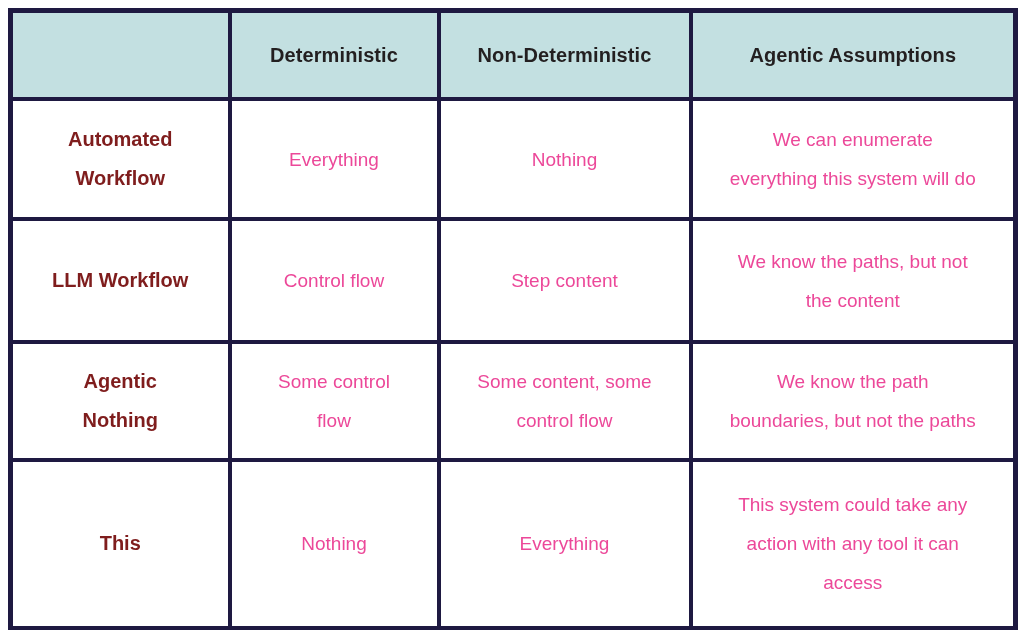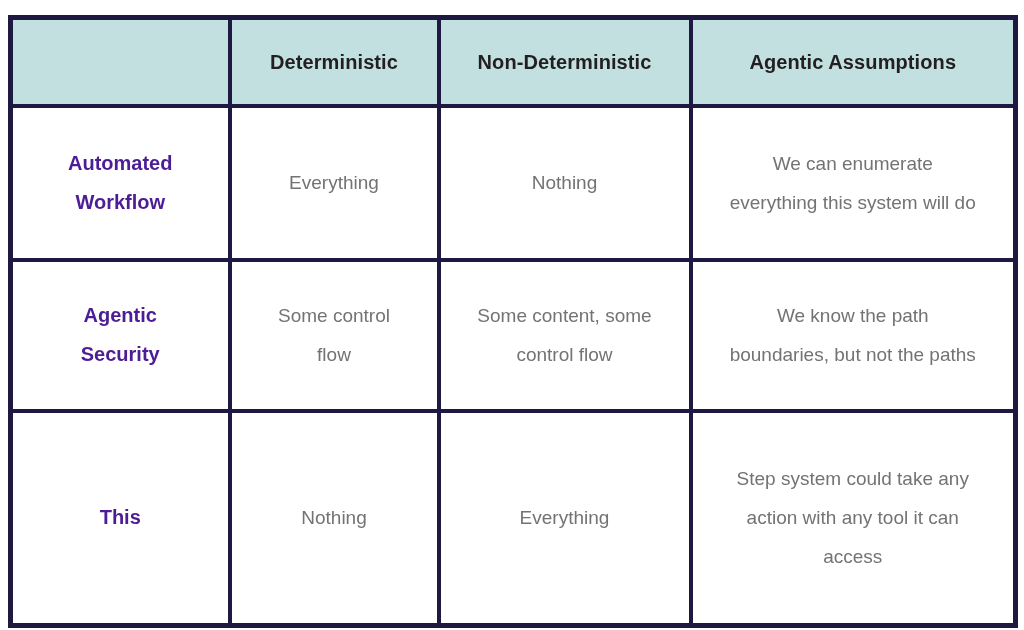--- a/index.html
+++ b/index.html
@@ -12,21 +12,21 @@
   }
   .canvas {
     position: relative;
     width: 1024px;
     height: 630px;
     background: #ffffff;
   }
   table.cmp {
     position: absolute;
     left: 8px;
-    top: 15px;
+    top: 8px;
     width: 1005px;
     height: 613px;
     border-collapse: collapse;
     table-layout: fixed;
     border: 5px solid #1e1941;
   }
   table.cmp th, table.cmp td {
     border: 4px solid #1e1941;
     text-align: center;
     vertical-align: middle;
@@ -40,27 +40,27 @@
     font-weight: bold;
     font-size: 20px;
     color: #231f20;
     height: 84px;
     letter-spacing: 0.1px;
   }
   tbody th {
     background: #ffffff;
     font-weight: bold;
     font-size: 20px;
-    color: #4c1d95;
+    color: #7f1d1d;
   }
   tbody td {
     background: #ffffff;
     font-weight: normal;
     font-size: 19px;
-    color: #737373;
+    color: #ec4899;
   }
   tr.r1 { height: 120px; }
   tr.r2 { height: 123px; }
   tr.r3 { height: 118px; }
   tr.r4 { height: 168px; }
   col.c1 { width: 219px; }
   col.c2 { width: 209px; }
   col.c3 { width: 252px; }
   col.c4 { width: 325px; }
 </style>
@@ -85,33 +85,40 @@
     </thead>
     <tbody>
       <tr class="r1">
         <th>Automated
 Workflow</th>
         <td>Everything</td>
         <td>Nothing</td>
         <td>We can enumerate
 everything this system will do</td>
       </tr>
+      <tr class="r2">
+        <th>LLM Workflow</th>
+        <td>Control flow</td>
+        <td>Step content</td>
+        <td>We know the paths, but not
+the content</td>
+      </tr>
       <tr class="r3">
         <th>Agentic
-Security</th>
+Nothing</th>
         <td>Some control
 flow</td>
         <td>Some content, some
 control flow</td>
         <td>We know the path
 boundaries, but not the paths</td>
       </tr>
       <tr class="r4">
         <th>This</th>
         <td>Nothing</td>
         <td>Everything</td>
-        <td>Step system could take any
+        <td>This system could take any
 action with any tool it can
 access</td>
       </tr>
     </tbody>
   </table>
 </div>
 
 </body></html>

